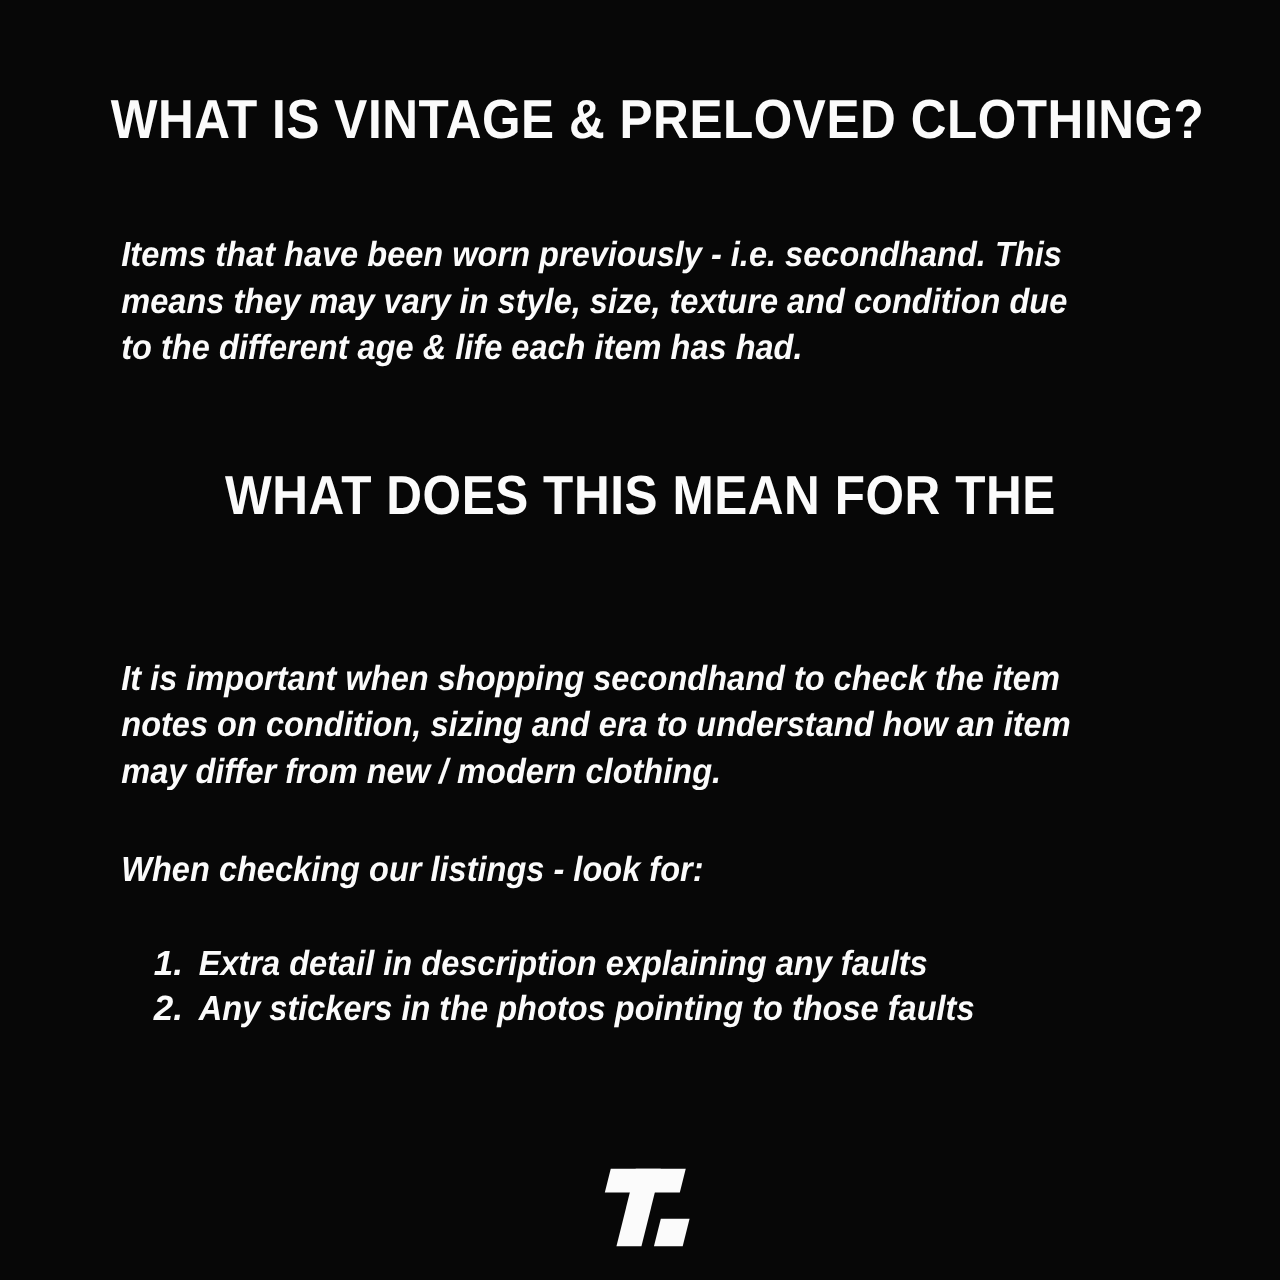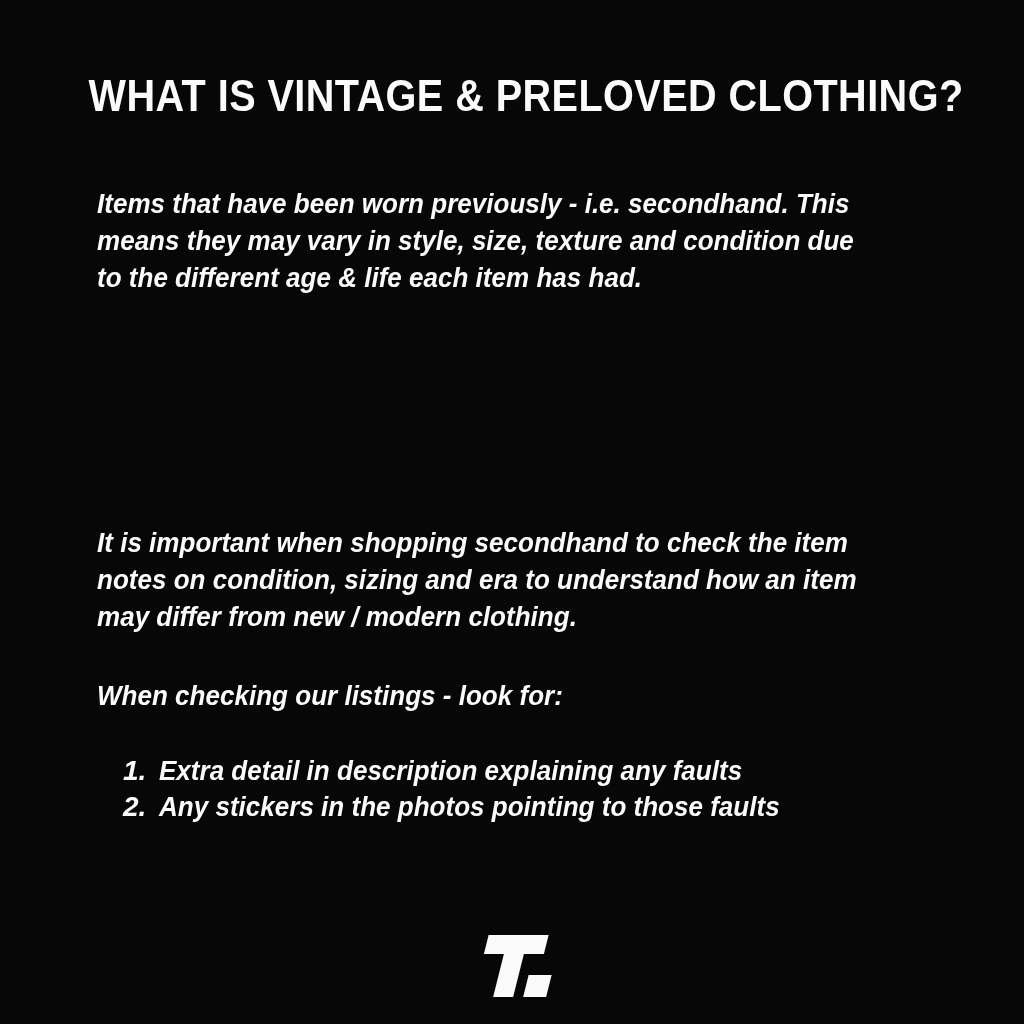--- a/index.html
+++ b/index.html
@@ -70,20 +70,21 @@
     <span class="squeeze">WHAT IS VINTAGE &amp; PRELOVED CLOTHING?</span>
   </h1>
 
   <div class="para block" style="top: 185px;">
     <span class="line"><span class="squeeze">Items that have been worn previously - i.e. secondhand. This</span></span>
     <span class="line"><span class="squeeze">means they may vary in style, size, texture and condition due</span></span>
     <span class="line"><span class="squeeze">to the different age &amp; life each item has had.</span></span>
   </div>
 
   <h2 class="heading block" style="top: 372px;">
+    <span class="line"><span class="squeeze">WHAT DOES THIS MEAN FOR THE</span></span>
   </h2>
 
   <div class="para block" style="top: 524px;">
     <span class="line"><span class="squeeze">It is important when shopping secondhand to check the item</span></span>
     <span class="line"><span class="squeeze">notes on condition, sizing and era to understand how an item</span></span>
     <span class="line"><span class="squeeze">may differ from new / modern clothing.</span></span>
   </div>
 
   <div class="para block" style="top: 677px;">
     <span class="line"><span class="squeeze">When checking our listings - look for:</span></span>

